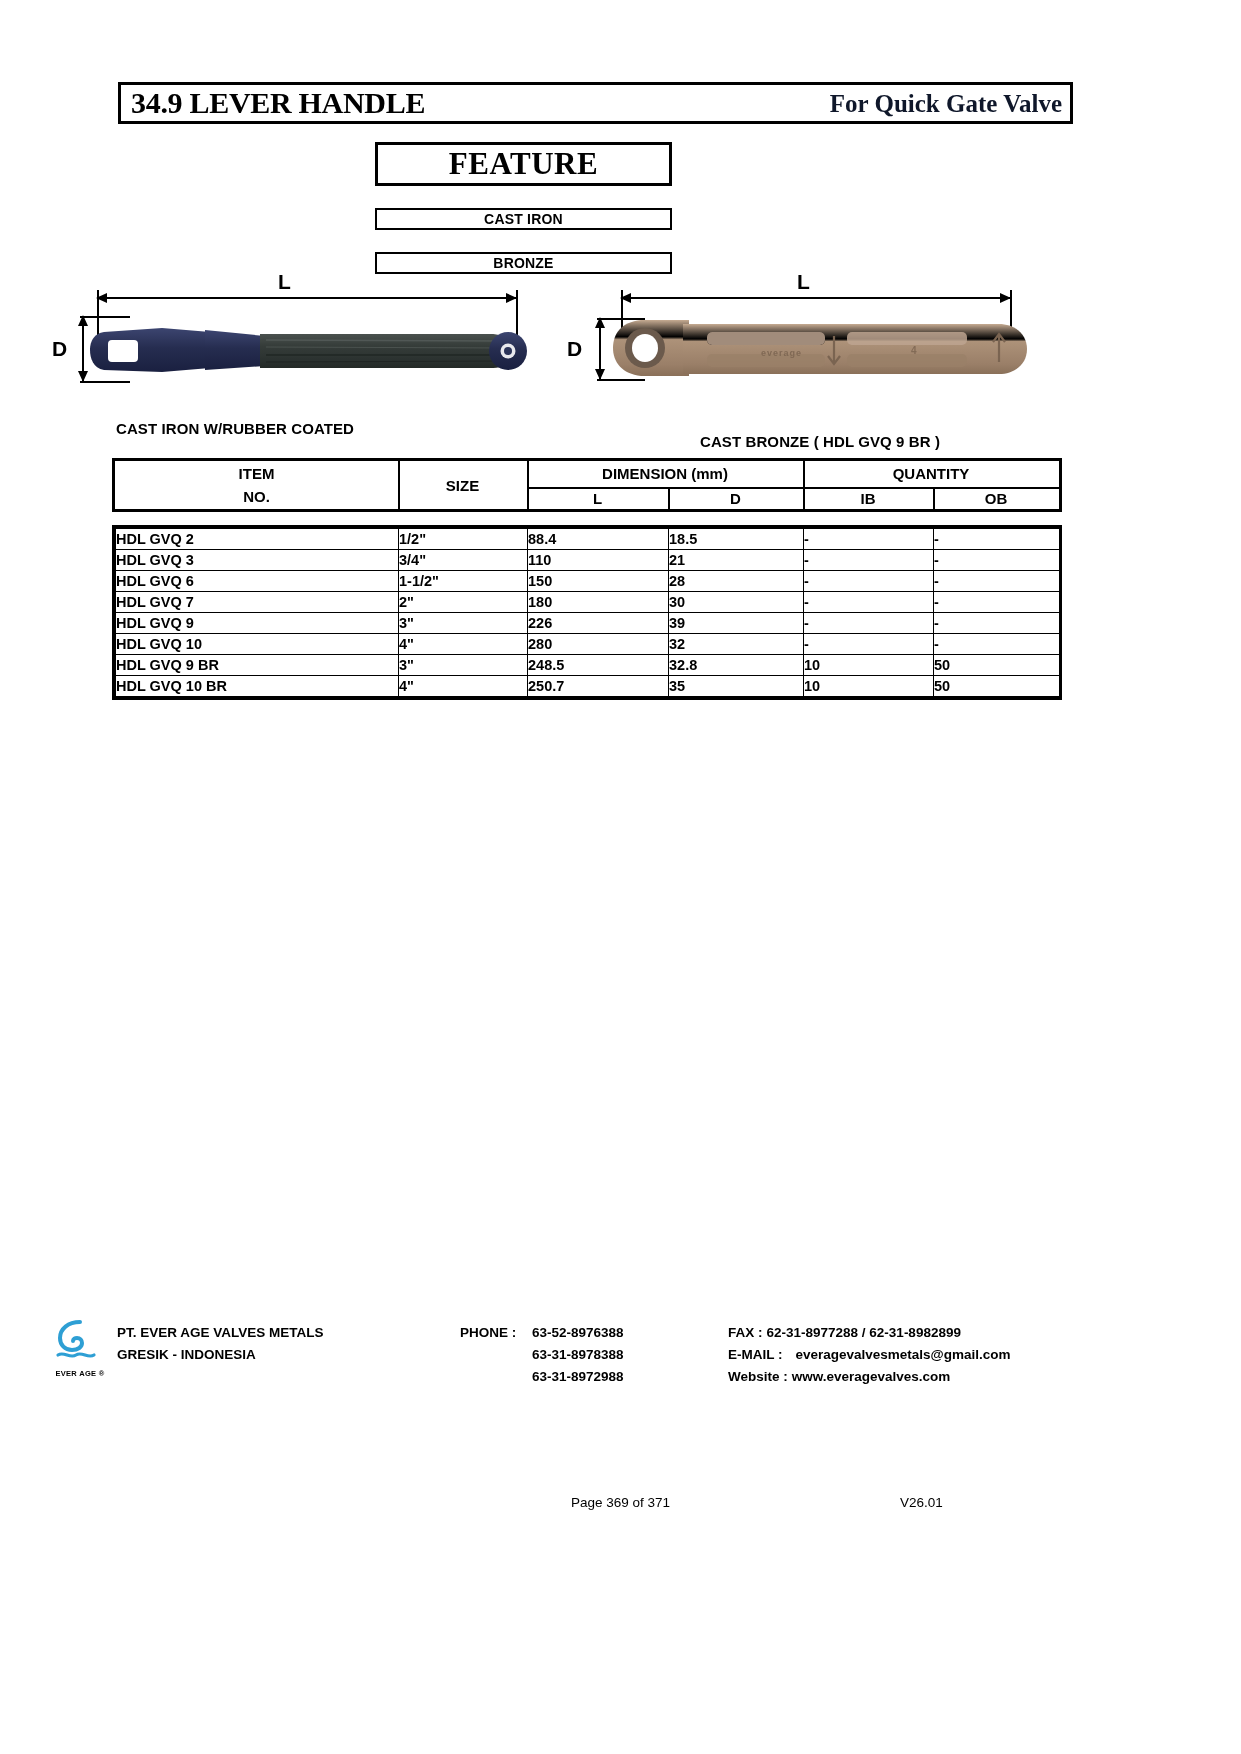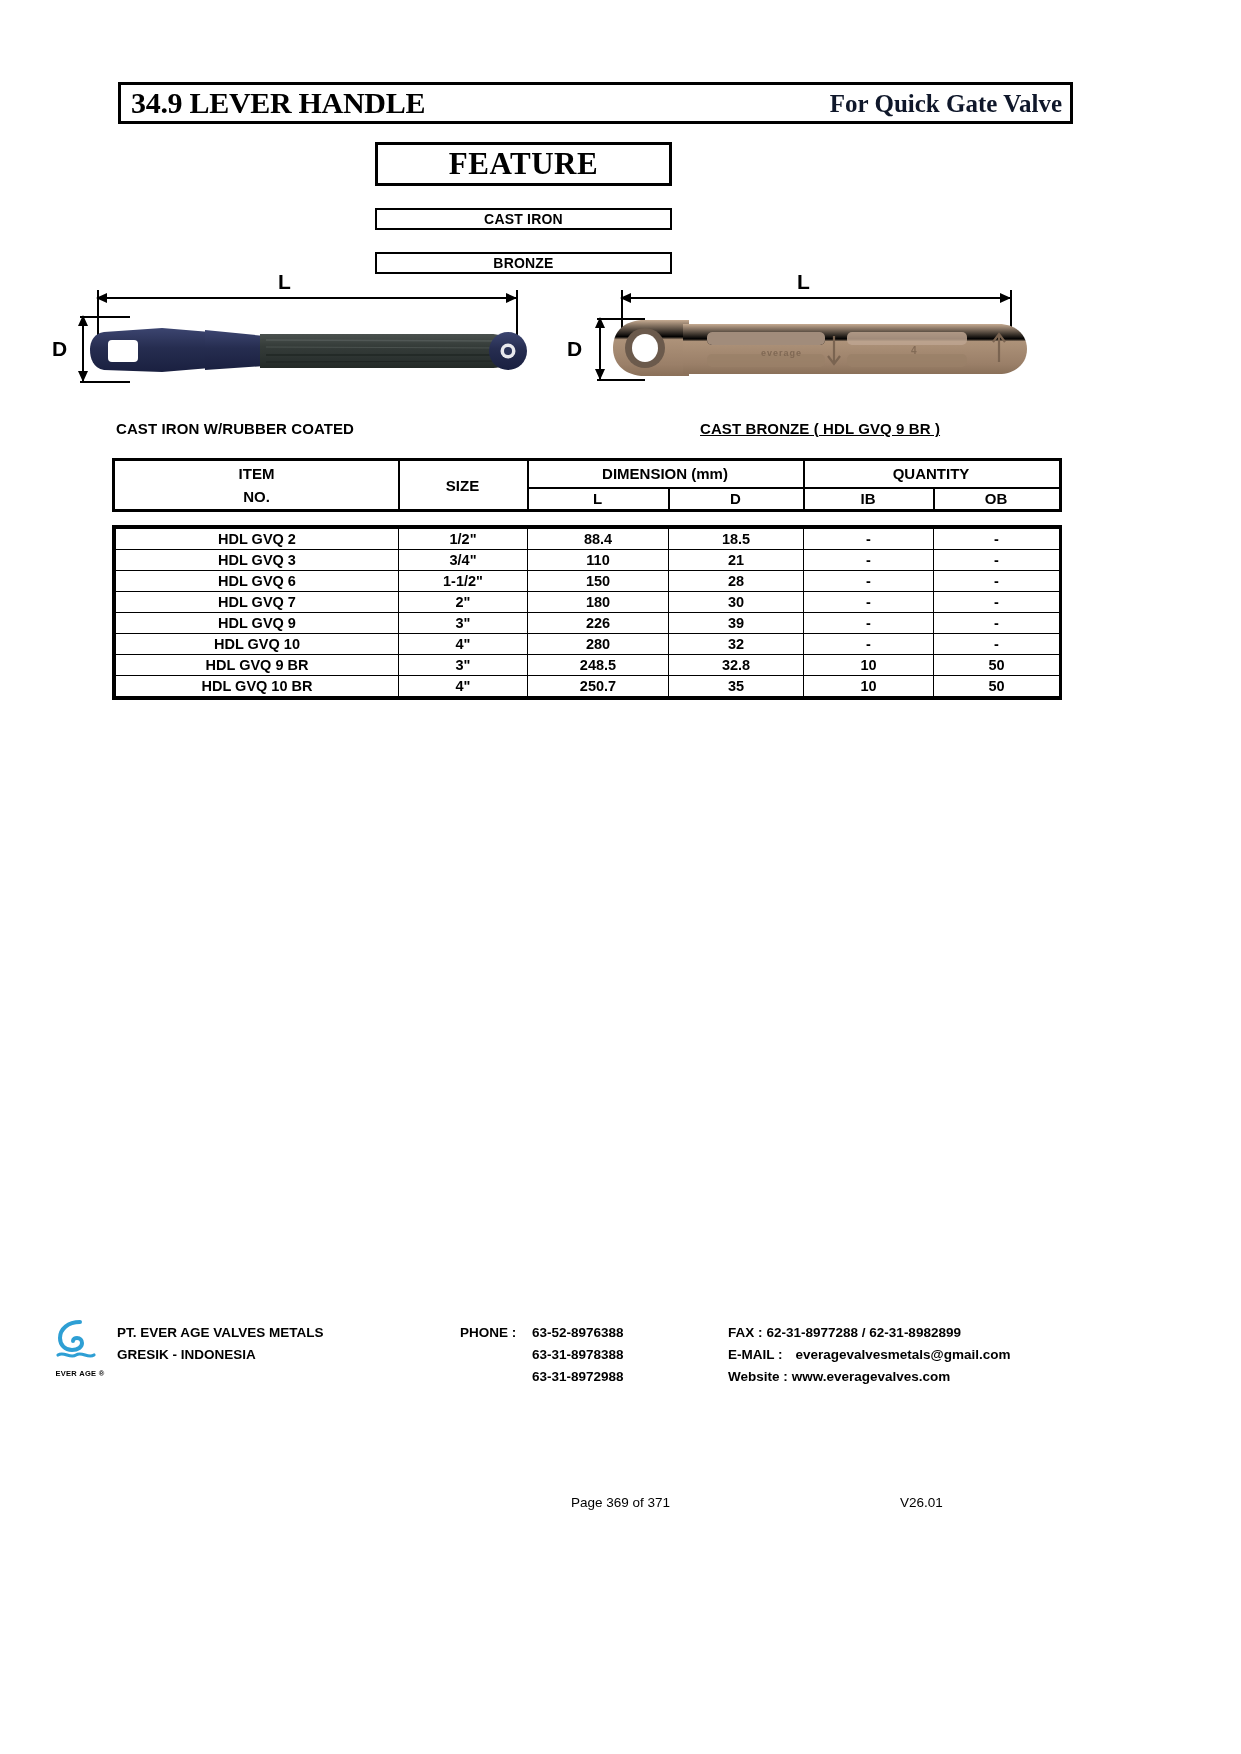--- a/index.html
+++ b/index.html
@@ -133,21 +133,21 @@
   
   .lever-wrap { position: absolute; }
 
   .caption {
     position: absolute;
     font-size: 15px;
     font-weight: bold;
     letter-spacing: 0.1px;
   }
   #cap-iron { left: 116px; top: 420px; }
-  #cap-bronze { left: 700px; top: 420px; text-decoration: underline; }
+  #cap-bronze { left: 700px; top: 433px; }
 
   
   .tbl-head {
     position: absolute;
     left: 112px;
     top: 458px;
     width: 950px;
     height: 54px;
     border: 3px solid #000;
   }
@@ -159,21 +159,21 @@
     border: 3px solid #000;
     border-collapse: collapse;
   }
   table.grid {
     border-collapse: collapse;
     width: 100%;
     table-layout: fixed;
   }
   table.grid td, table.grid th {
     border: 1.5px solid #000;
-    text-align: center;
+    text-align: left;
     font-size: 14.5px;
     font-weight: bold;
     height: 21px;
     padding: 0;
     color: #000;
     margin-top: 8px;
   }
   .hd-inner {
     width: 100%;
     height: 100%;

